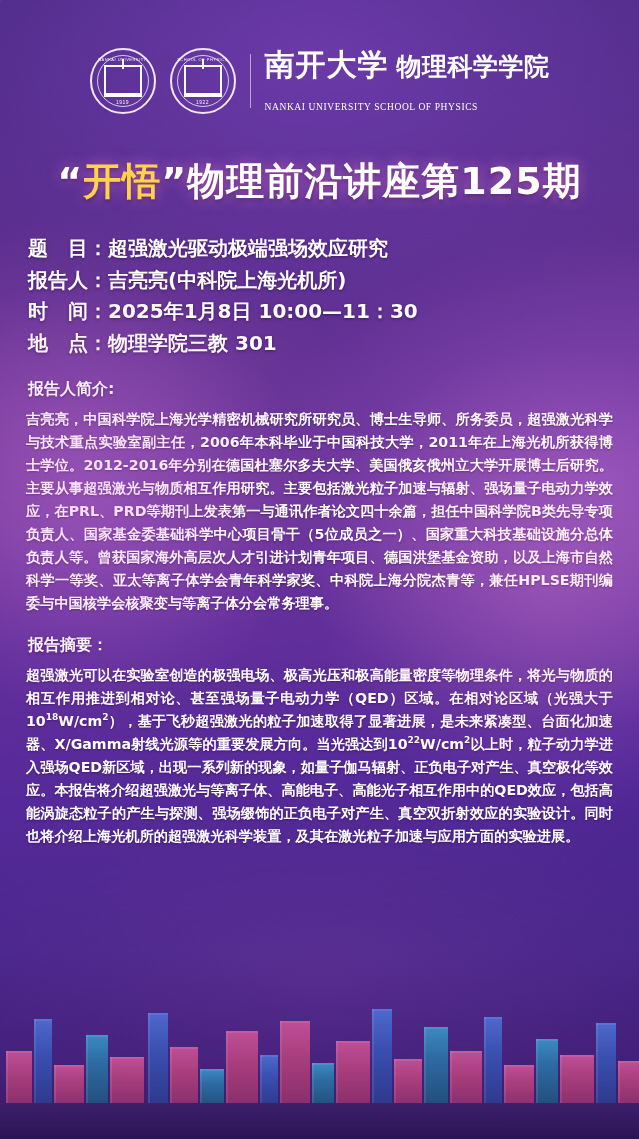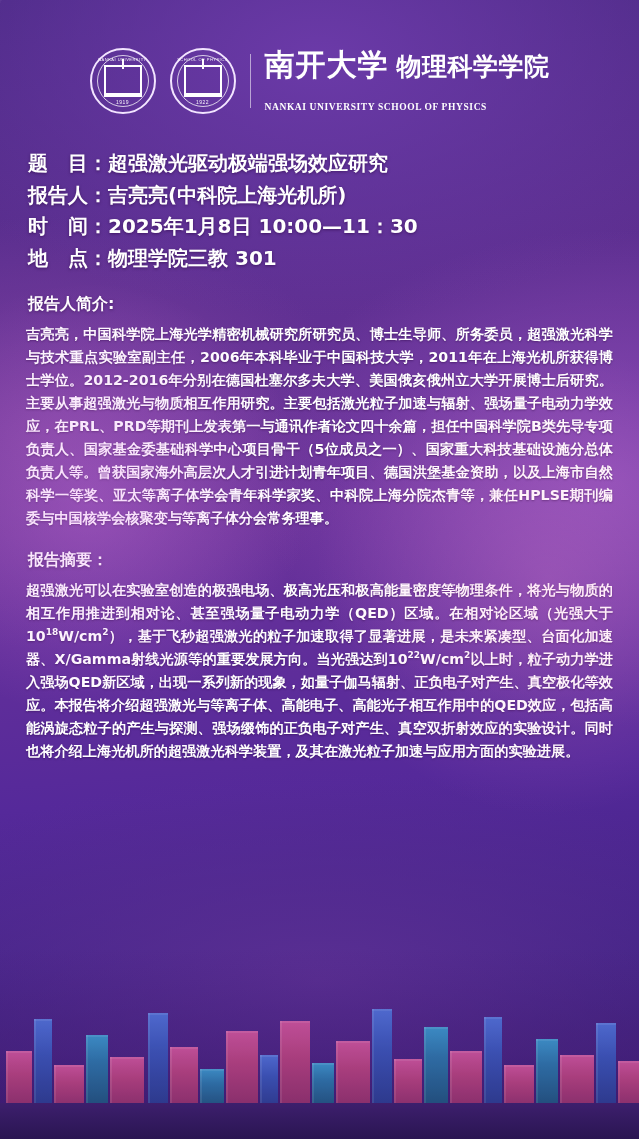--- a/index.html
+++ b/index.html
@@ -136,21 +136,20 @@
     font-weight: bold;
     color: #ffffff;
     letter-spacing: .5px;
   }
   .univ-en {
     margin-top: 7px;
     font-size: 9.5px;
     color: #ffffff;
     letter-spacing: .6px;
     font-family: "Liberation Serif", serif;
-    font-weight: bold;
   }
 
   
   .main-title {
     margin: 34px 0 0 0;
     text-align: center;
     font-family: "DejaVu Sans", "Liberation Sans", sans-serif;
     font-size: 38px;
     font-weight: bold;
     color: #ffffff;
@@ -258,20 +257,23 @@
     <div class="divider-v"></div>
     <div class="univ-block">
       <div class="univ-line1">
         <span class="univ-cn">南开大学</span>
         <span class="dept-cn">物理科学学院</span>
       </div>
       <div class="univ-en">NANKAI UNIVERSITY SCHOOL OF PHYSICS</div>
     </div>
   </div>
 
+  <div class="main-title">
+    <span>“</span><span class="hl">开悟</span><span>”</span><span>物理前沿讲座第125期</span>
+  </div>
 
   <div class="info">
     <div>
       <span class="lbl">题　目：</span><span>超强激光驱动极端强场效应研究</span>
     </div>
     <div>
       <span class="lbl">报告人：</span><span>吉亮亮(中科院上海光机所)</span>
     </div>
     <div>
       <span class="lbl">时　间：</span><span>2025年1月8日 10:00—11：30</span>

